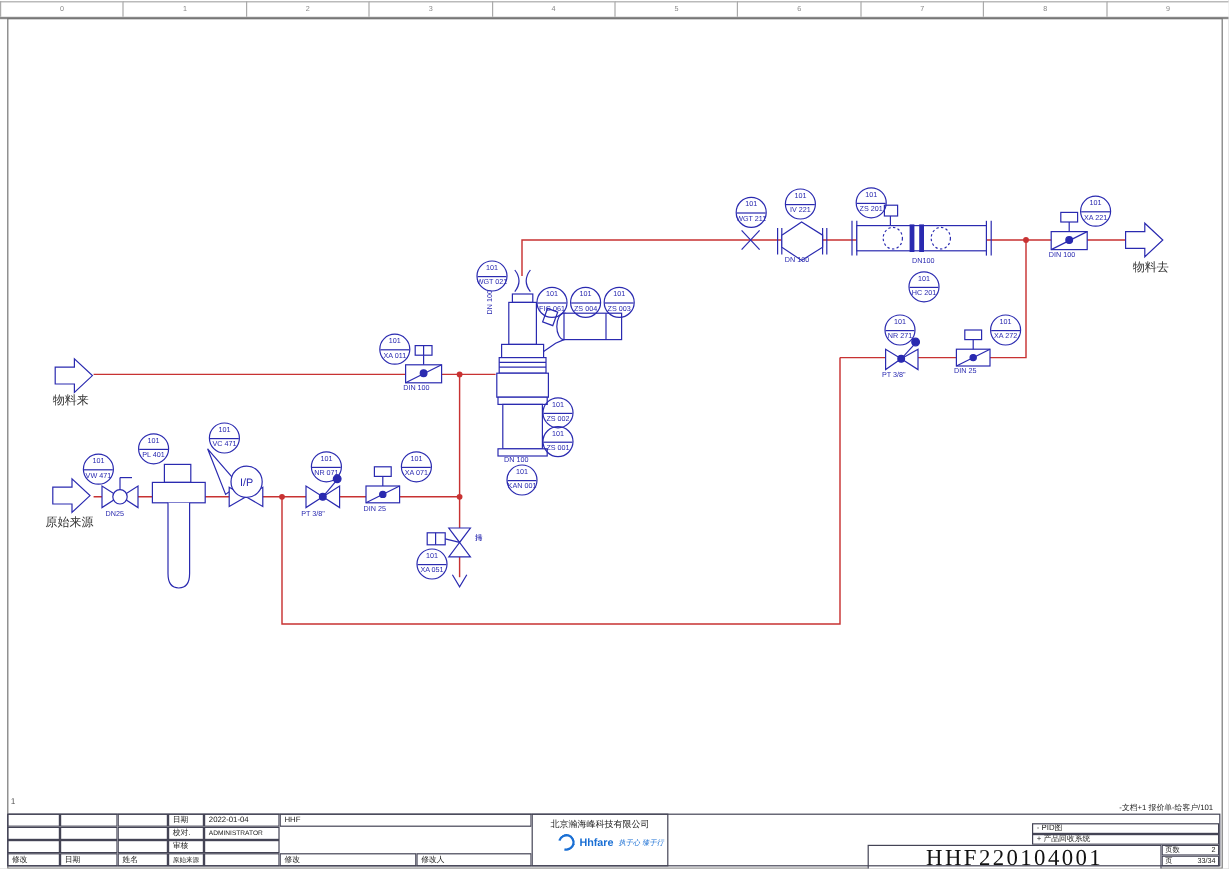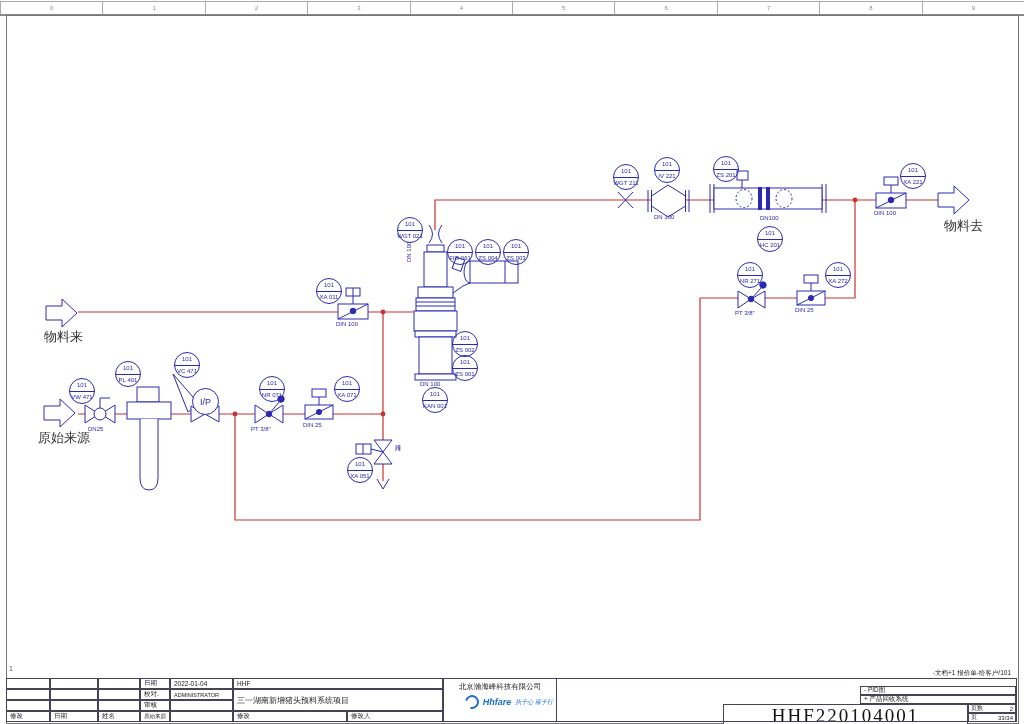--- a/index.html
+++ b/index.html
@@ -17,38 +17,38 @@
   #diagram{position:absolute;left:0;top:0;}
   
   .bubble{position:absolute;width:26px;height:26px;border:1px solid #2a2ab0;border-radius:50%;
           color:#2a2ab0;font-size:6px;line-height:1;display:flex;flex-direction:column;box-sizing:border-box;}
   .bubble .t{flex:1;display:flex;align-items:center;justify-content:center;border-bottom:1px solid #2a2ab0;}
   .bubble .b{flex:1;display:flex;align-items:center;justify-content:center;white-space:nowrap;}
   .ipcircle{position:absolute;width:27px;height:27px;border:1px solid #2a2ab0;border-radius:50%;
             color:#2a2ab0;font-size:9px;display:flex;align-items:center;justify-content:center;box-sizing:border-box;background:#fff;}
   
   .plabel{position:absolute;font-size:6px;color:#2a2ab0;white-space:nowrap;line-height:1;}
-  .flabel{position:absolute;font-size:13px;color:#333;white-space:nowrap;line-height:1;}
+  .flabel{position:absolute;font-size:10px;color:#333;white-space:nowrap;line-height:1;}
   .vlabel{position:absolute;font-size:6px;color:#2a2ab0;writing-mode:vertical-rl;line-height:1;}
   .sheet-marker{position:absolute;left:9px;top:665px;font-size:7px;color:#555;}
   
   .tb{position:absolute;border:1px solid #445;box-sizing:border-box;font-size:6.5px;color:#222;
       display:flex;align-items:center;padding:0 3px;overflow:hidden;white-space:nowrap;background:#fff;}
   .tb.small{font-size:5.5px;}
   .tb.proj{font-size:8px;}
   .tb.noborder{border:none;background:transparent;}
   .tb.right{justify-content:flex-end;}
   .tb.col{flex-direction:column;align-items:flex-end;justify-content:flex-start;padding-top:1px;}
   .bigno{position:absolute;font-family:"Liberation Serif",serif;font-size:19px;letter-spacing:2px;color:#111;
          display:flex;align-items:center;justify-content:center;border:1px solid #445;box-sizing:border-box;background:#fff;}
   .mini{position:absolute;border:1px solid #445;box-sizing:border-box;font-size:6px;color:#222;
         display:flex;align-items:center;justify-content:space-between;padding:0 2px;background:#fff;}
   .company-name{font-size:7.5px;color:#222;width:100%;text-align:center;margin-top:2px;}
   .logo-row{display:flex;align-items:center;gap:4px;margin-top:3px;margin-left:4px;}
-  .logo-text{font-size:9px;font-style:italic;font-weight:bold;color:#1a6fd4;}
+  .logo-text{font-size:9px;font-weight:bold;color:#1a6fd4;}
   .logo-swoosh{display:inline-block;width:10px;height:10px;border-radius:50%;
                border:2px solid #1a6fd4;border-left-color:transparent;transform:rotate(-30deg);}
   .logo-slogan{font-size:6px;font-style:italic;color:#1a6fd4;white-space:nowrap;}
 </style>
 </head>
 <body>
 
 <div id="page">
 
   <div id="ruler">
@@ -339,21 +339,20 @@
   <div class="tb" style="left:140px;top:678px;width:30px;height:11px">日期</div>
   <div class="tb" style="left:170px;top:678px;width:63px;height:11px">2022-01-04</div>
   <div class="tb" style="left:140px;top:689px;width:30px;height:11px">校对.</div>
   <div class="tb small" style="left:170px;top:689px;width:63px;height:11px">ADMINISTRATOR</div>
   <div class="tb" style="left:140px;top:700px;width:30px;height:11px">审核</div>
   <div class="tb" style="left:170px;top:700px;width:63px;height:11px"></div>
   <div class="tb small" style="left:140px;top:711px;width:30px;height:11px">原始来源</div>
   <div class="tb" style="left:170px;top:711px;width:63px;height:11px"></div>
 
   <div class="tb" style="left:233px;top:678px;width:210px;height:11px">HHF</div>
-  <div class="tb proj" style="left:233px;top:689px;width:210px;height:22px">三一湖南新增猪头预料系统项目</div>
   <div class="tb" style="left:233px;top:711px;width:114px;height:11px">修改</div>
   <div class="tb" style="left:347px;top:711px;width:96px;height:11px">修改人</div>
 
   <div class="tb col" style="left:443px;top:678px;width:114px;height:44px">
     <div class="company-name">北京瀚海峰科技有限公司</div>
     <div class="logo-row">
       <span class="logo-swoosh"></span>
       <span class="logo-text">Hhfare</span>
       <span class="logo-slogan">执于心 臻于行</span>
     </div>

